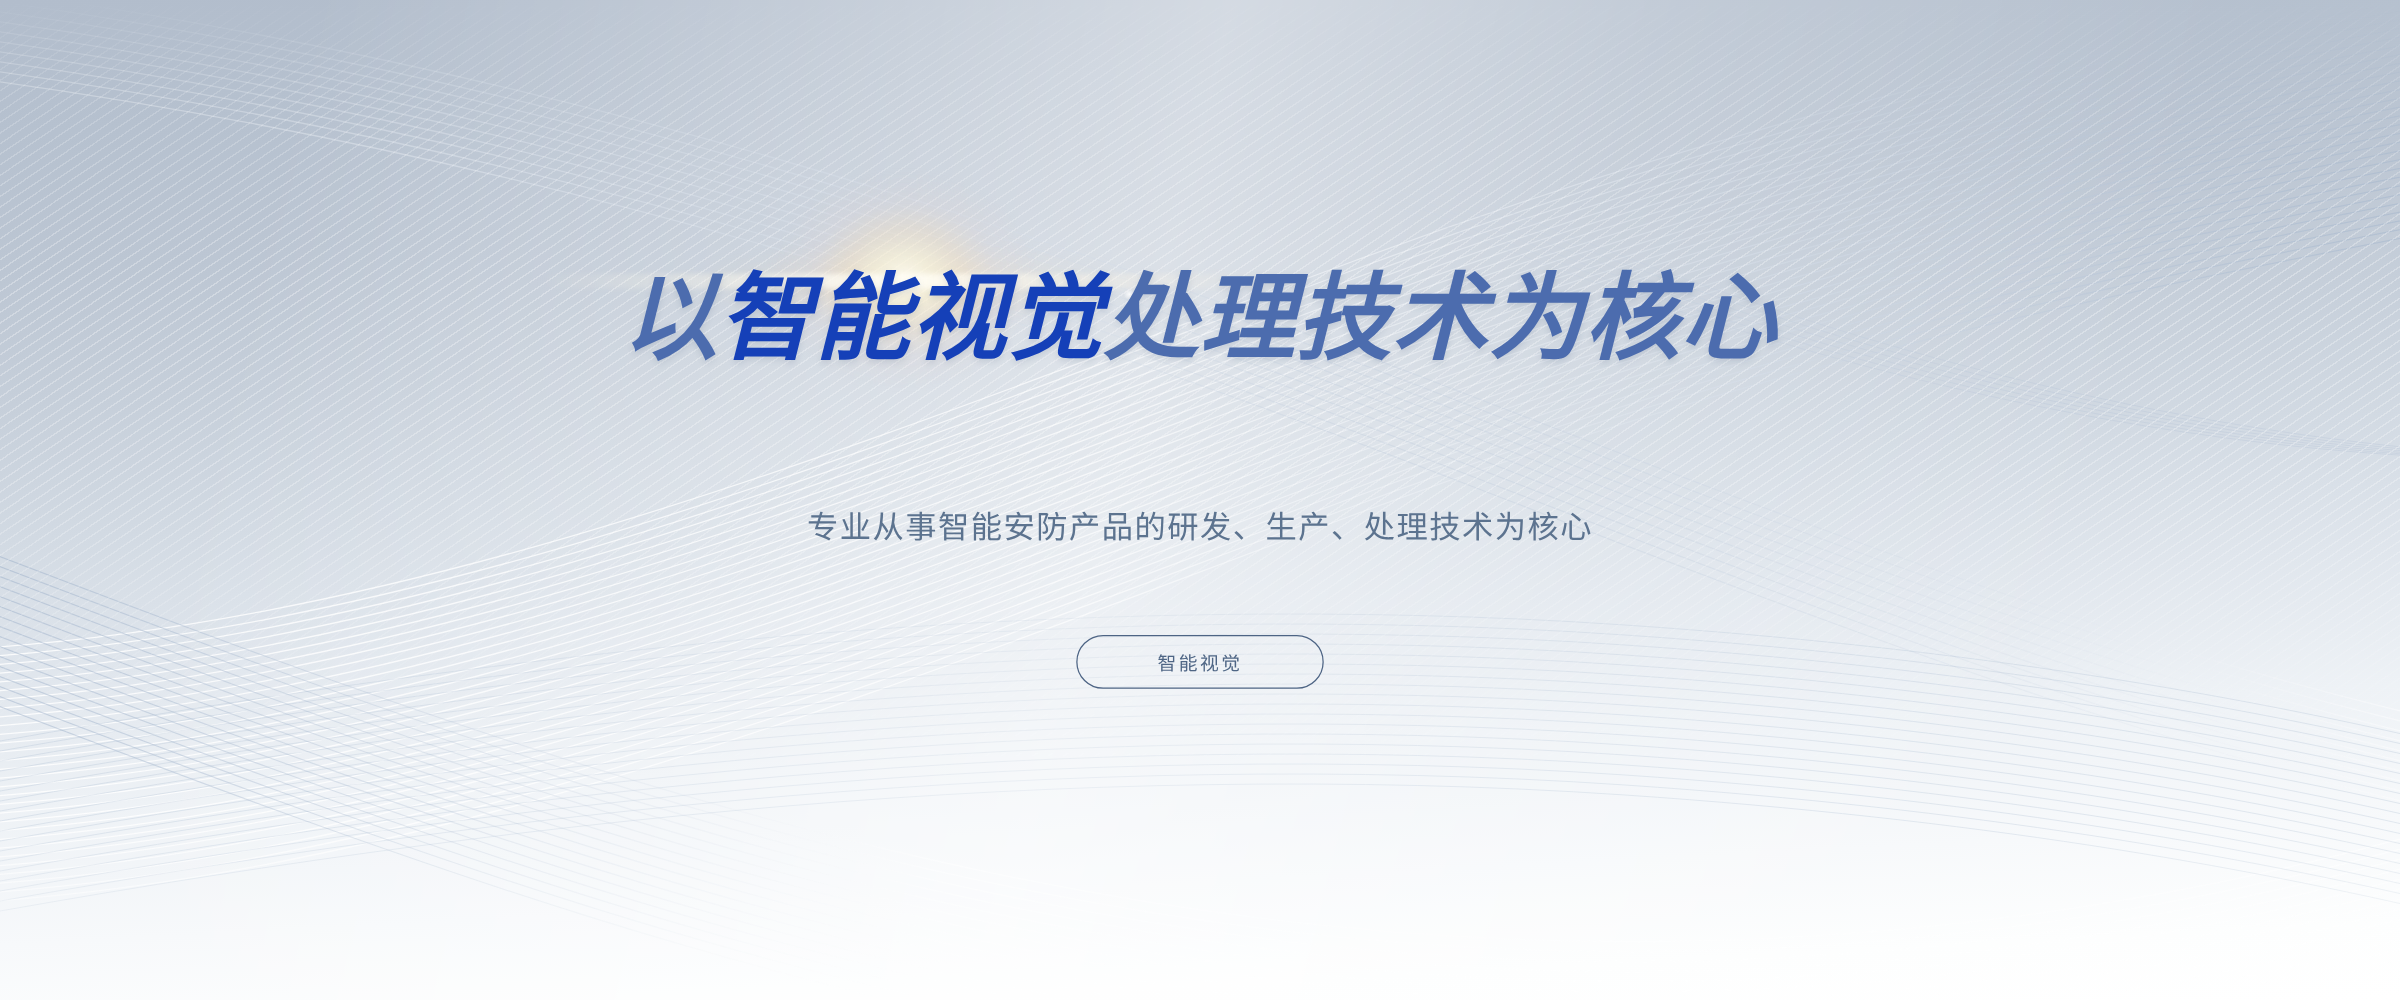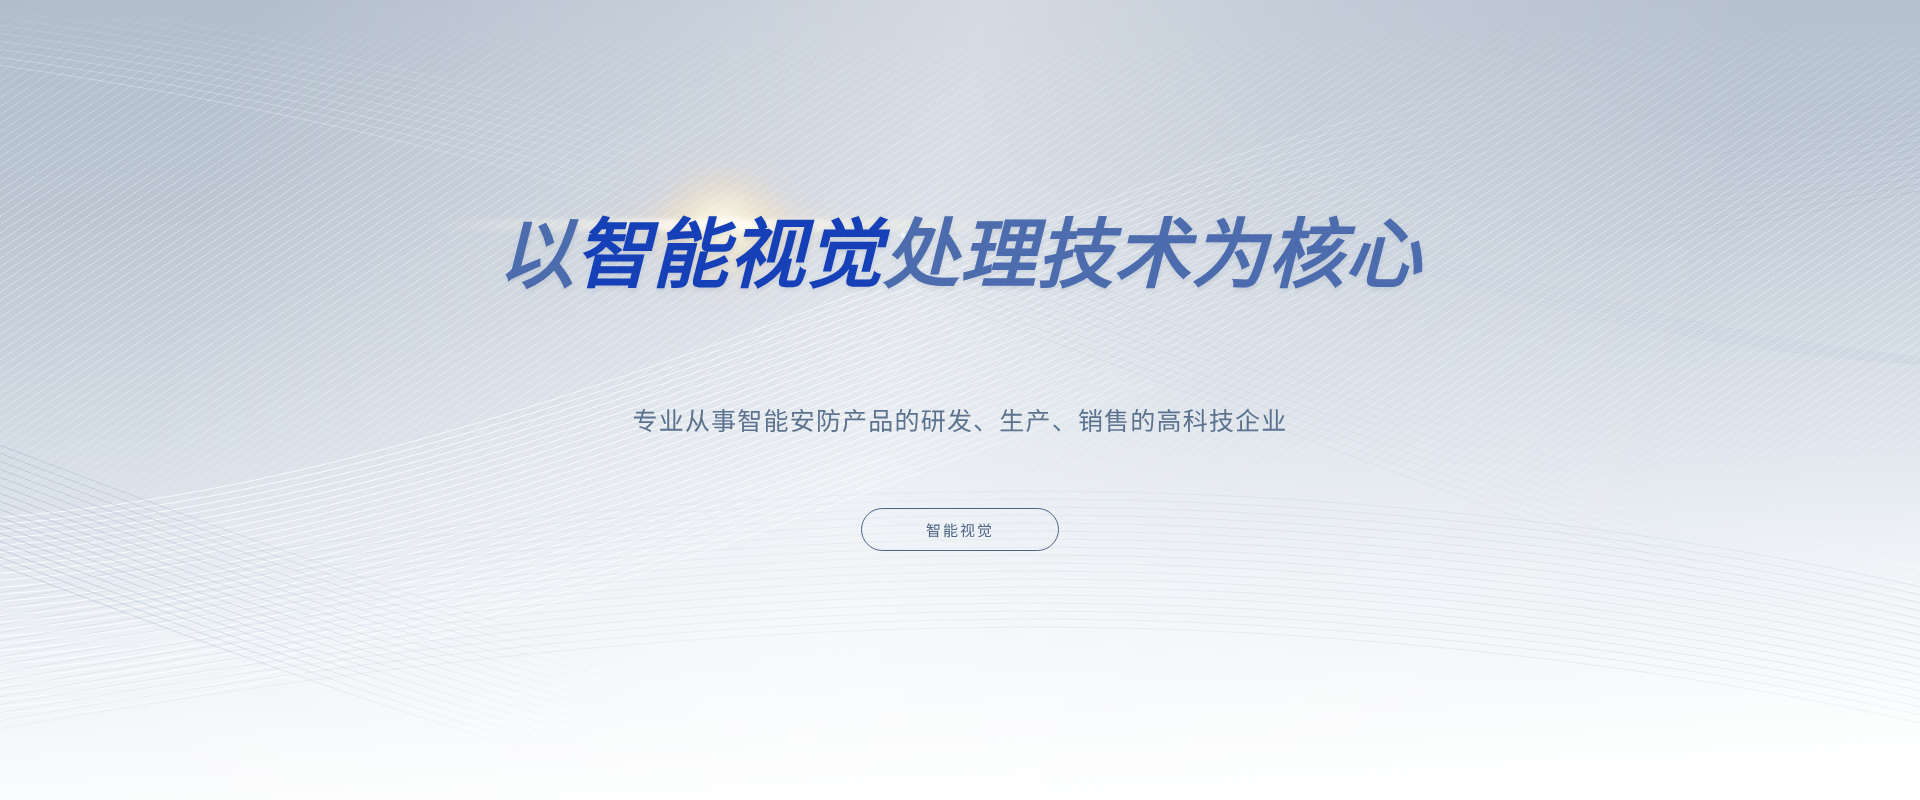--- a/index.html
+++ b/index.html
@@ -343,20 +343,20 @@
   <div class="flare-core"></div>
   <div class="flare-streak"></div>
   <div class="flare-spot"></div>
 
   <div class="content">
 
     <h1 class="headline">
       <span class="seg seg-muted">以</span><span class="seg seg-accent">智能视觉</span><span class="seg seg-muted">处理技术为核心</span>
     </h1>
 
-    <p class="subtitle">专业从事智能安防产品的研发、生产、销售的高科技企业</p>
+    <p class="subtitle">专业从事智能安防产品的研发、生产、处理技术为核心</p>
 
     <div class="cta-wrap">
       <button class="cta-button" type="button">智能视觉</button>
     </div>
 
   </div>
 </div>
 
 </body></html>

